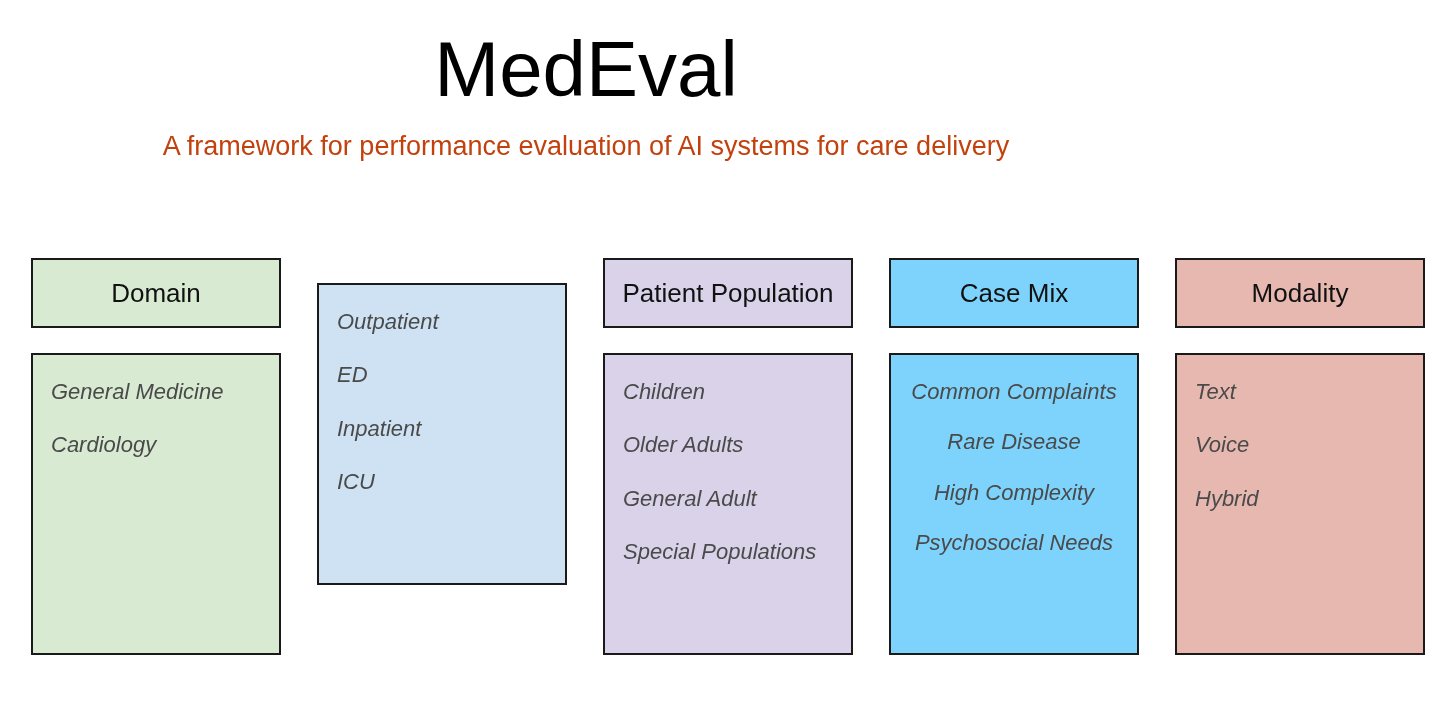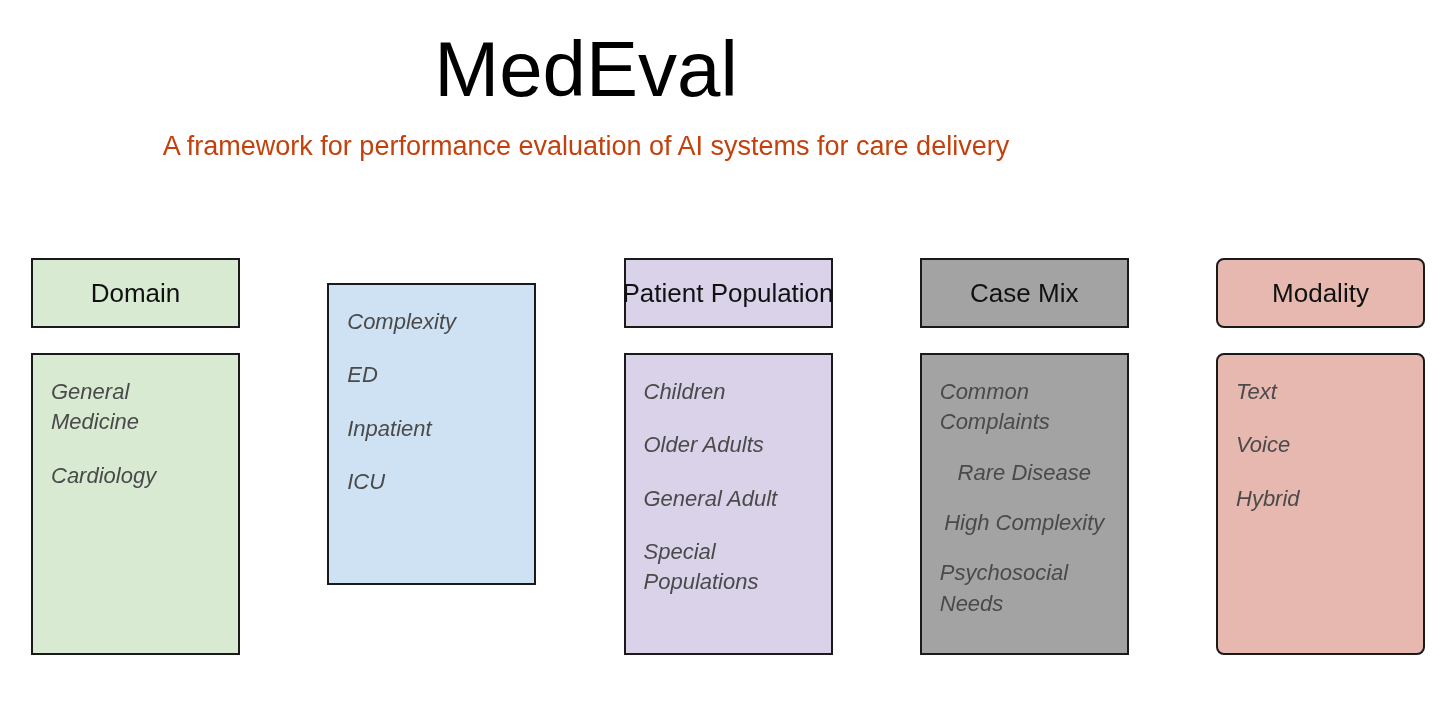--- a/index.html
+++ b/index.html
@@ -54,21 +54,21 @@
     position: absolute;
     left: 31px;
     top: 258px;
     width: 1394px;
     display: flex;
     flex-direction: row;
     justify-content: space-between;
     align-items: flex-start;
   }
   .column {
-    width: 209px;
+    width: 250px;
     display: flex;
     flex-direction: column;
   }
 
   .col-header {
     box-sizing: border-box;
     height: 70px;
     border: 2px solid #1a1a1a;
     display: flex;
     align-items: center;
@@ -106,23 +106,23 @@
   }
 
   
   .c-domain .col-header,
   .c-domain .col-body { background: #d9ead3; }
   .c-site .col-header,
   .c-site .col-body { background: #cfe2f3; }
   .c-population .col-header,
   .c-population .col-body { background: #d9d2e9; }
   .c-casemix .col-header,
-  .c-casemix .col-body { background: #a3a3a3; align-items: center; }
+  .c-casemix .col-body { background: #7dd3fc; align-items: center; }
   .c-modality .col-header,
-  .c-modality .col-body { background: #e6b8b0; border-radius: 8px; }
+  .c-modality .col-body { background: #e6b8b0; }
 
   
   .c-casemix .col-item { margin-bottom: 20px; }
 </style>
 </head>
 <body>
 
 <div class="page">
 
   <div class="title-block">
@@ -137,21 +137,21 @@
         <span class="col-header-label">Domain</span>
       </div>
       <div class="col-body">
         <div class="col-item">General Medicine</div>
         <div class="col-item">Cardiology</div>
       </div>
     </div>
 
     <div class="column c-site">
       <div class="col-body">
-        <div class="col-item">Complexity</div>
+        <div class="col-item">Outpatient</div>
         <div class="col-item">ED</div>
         <div class="col-item">Inpatient</div>
         <div class="col-item">ICU</div>
       </div>
     </div>
 
     <div class="column c-population">
       <div class="col-header">
         <span class="col-header-label">Patient Population</span>
       </div>

